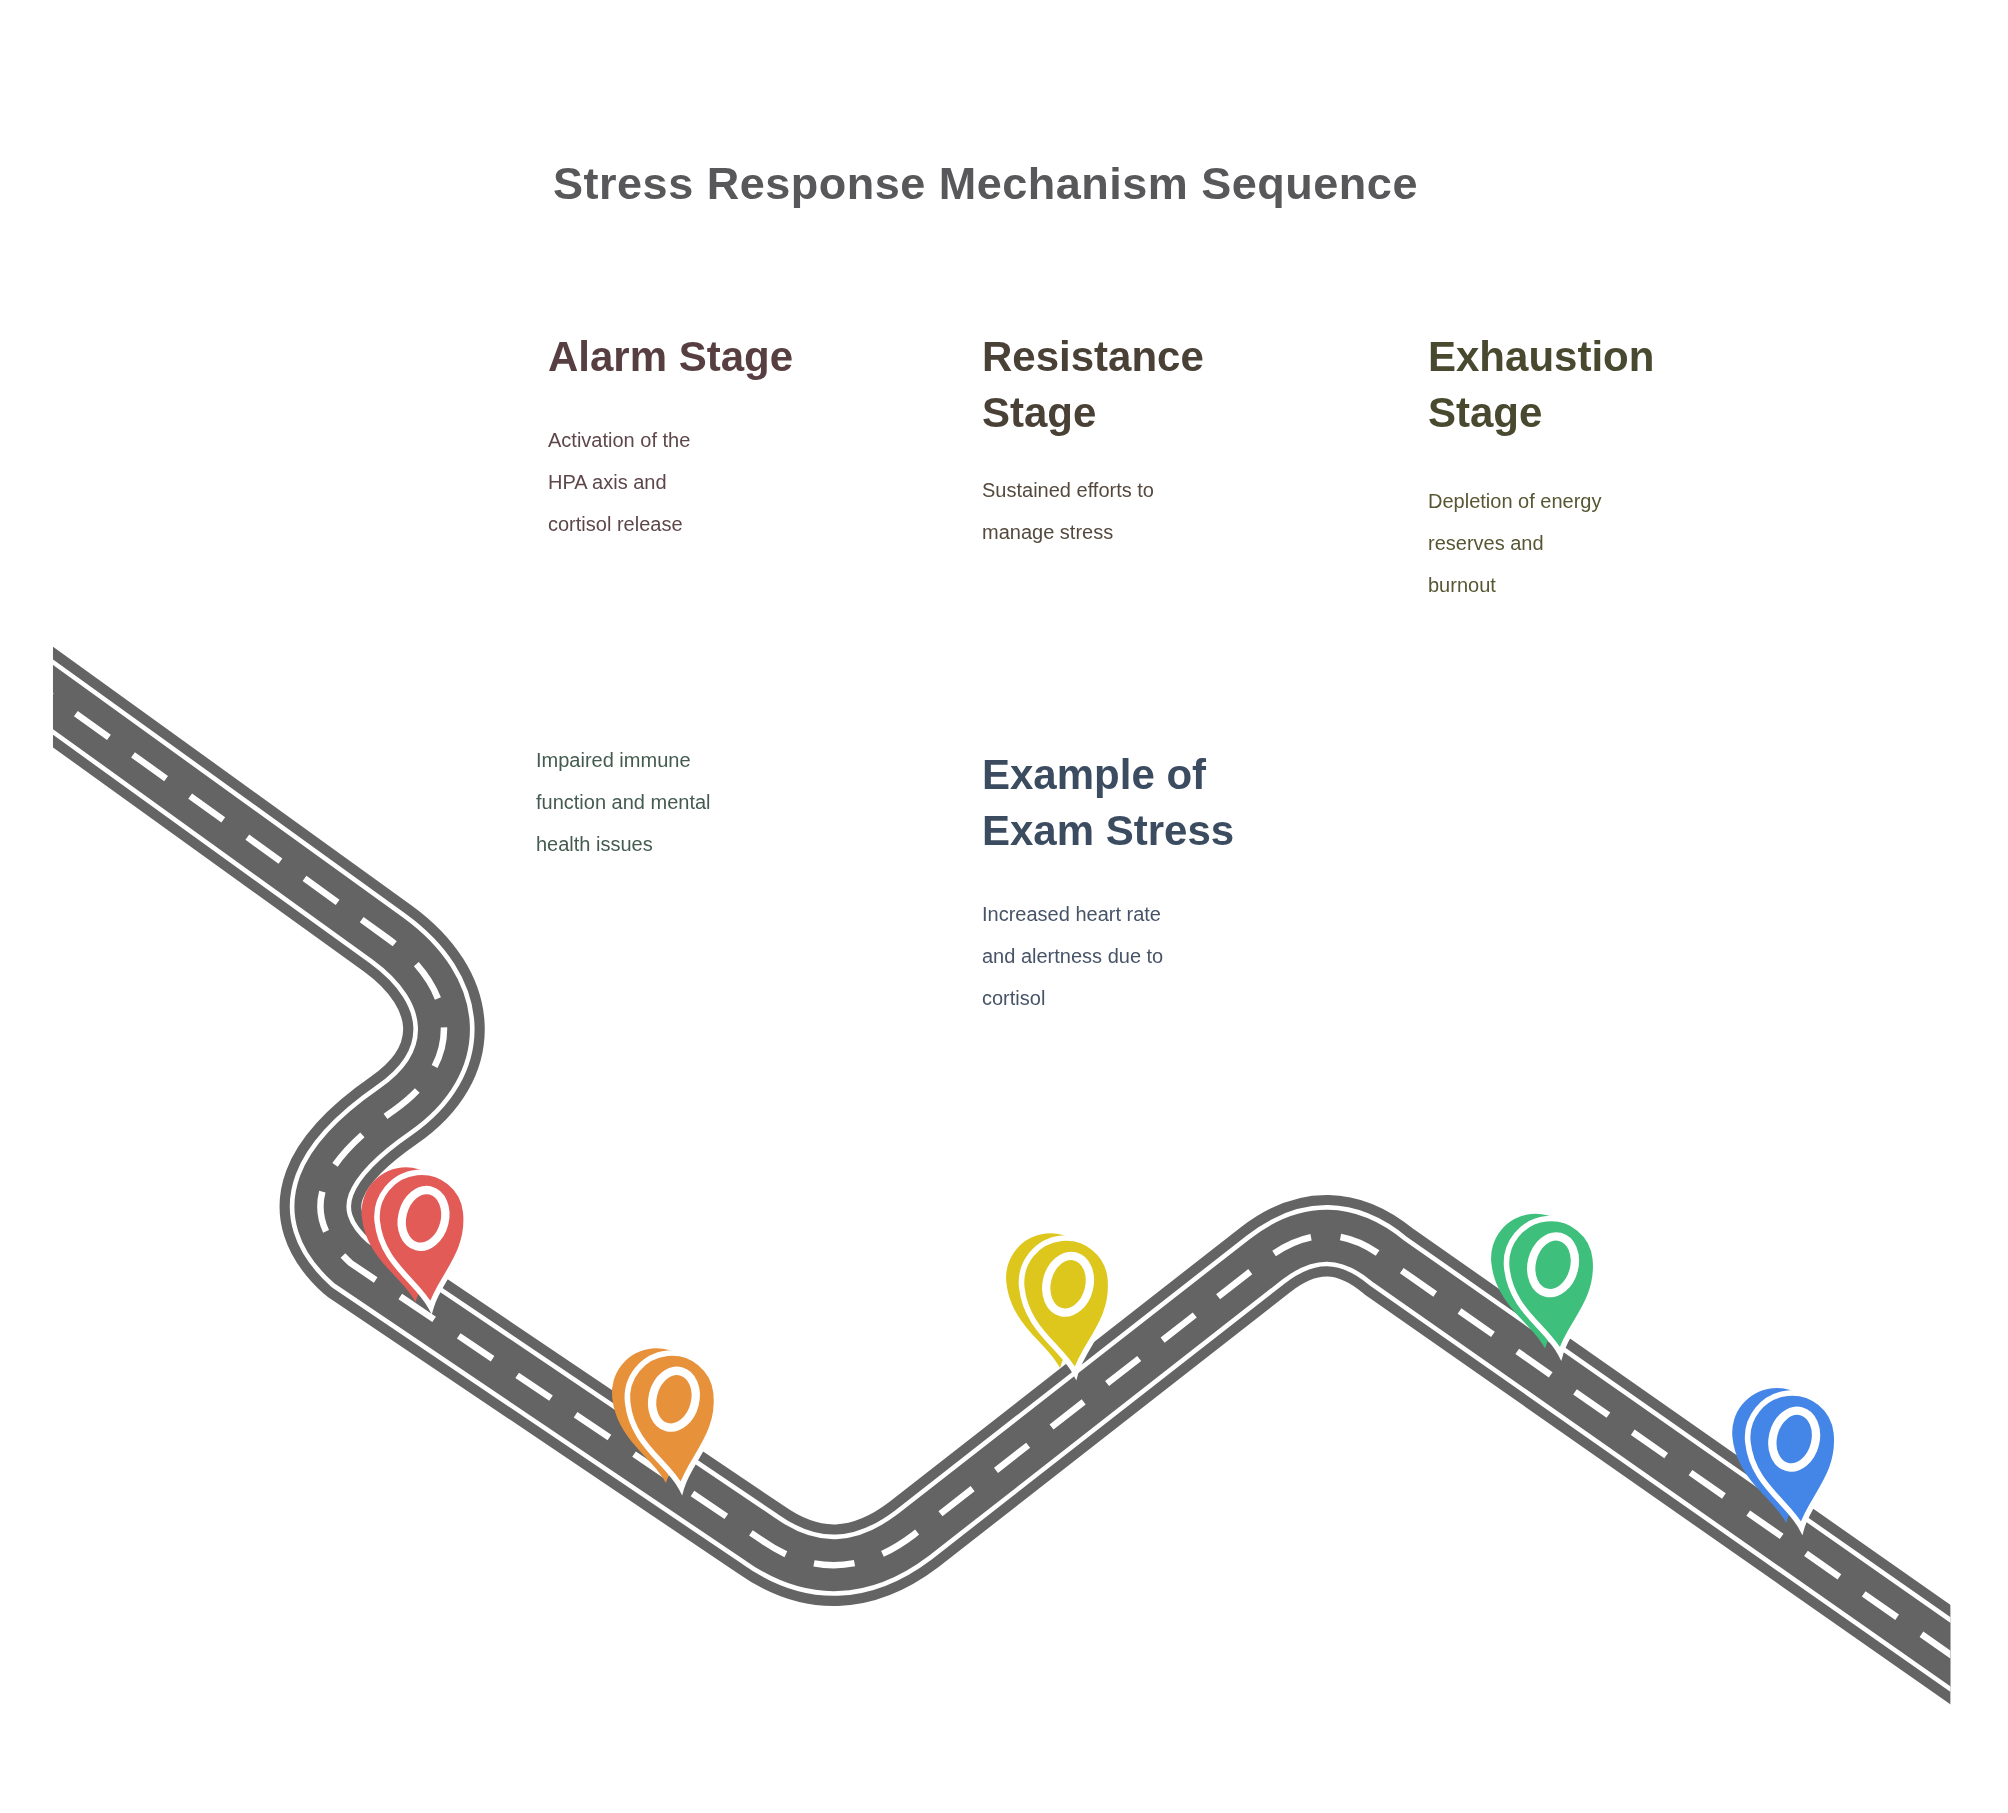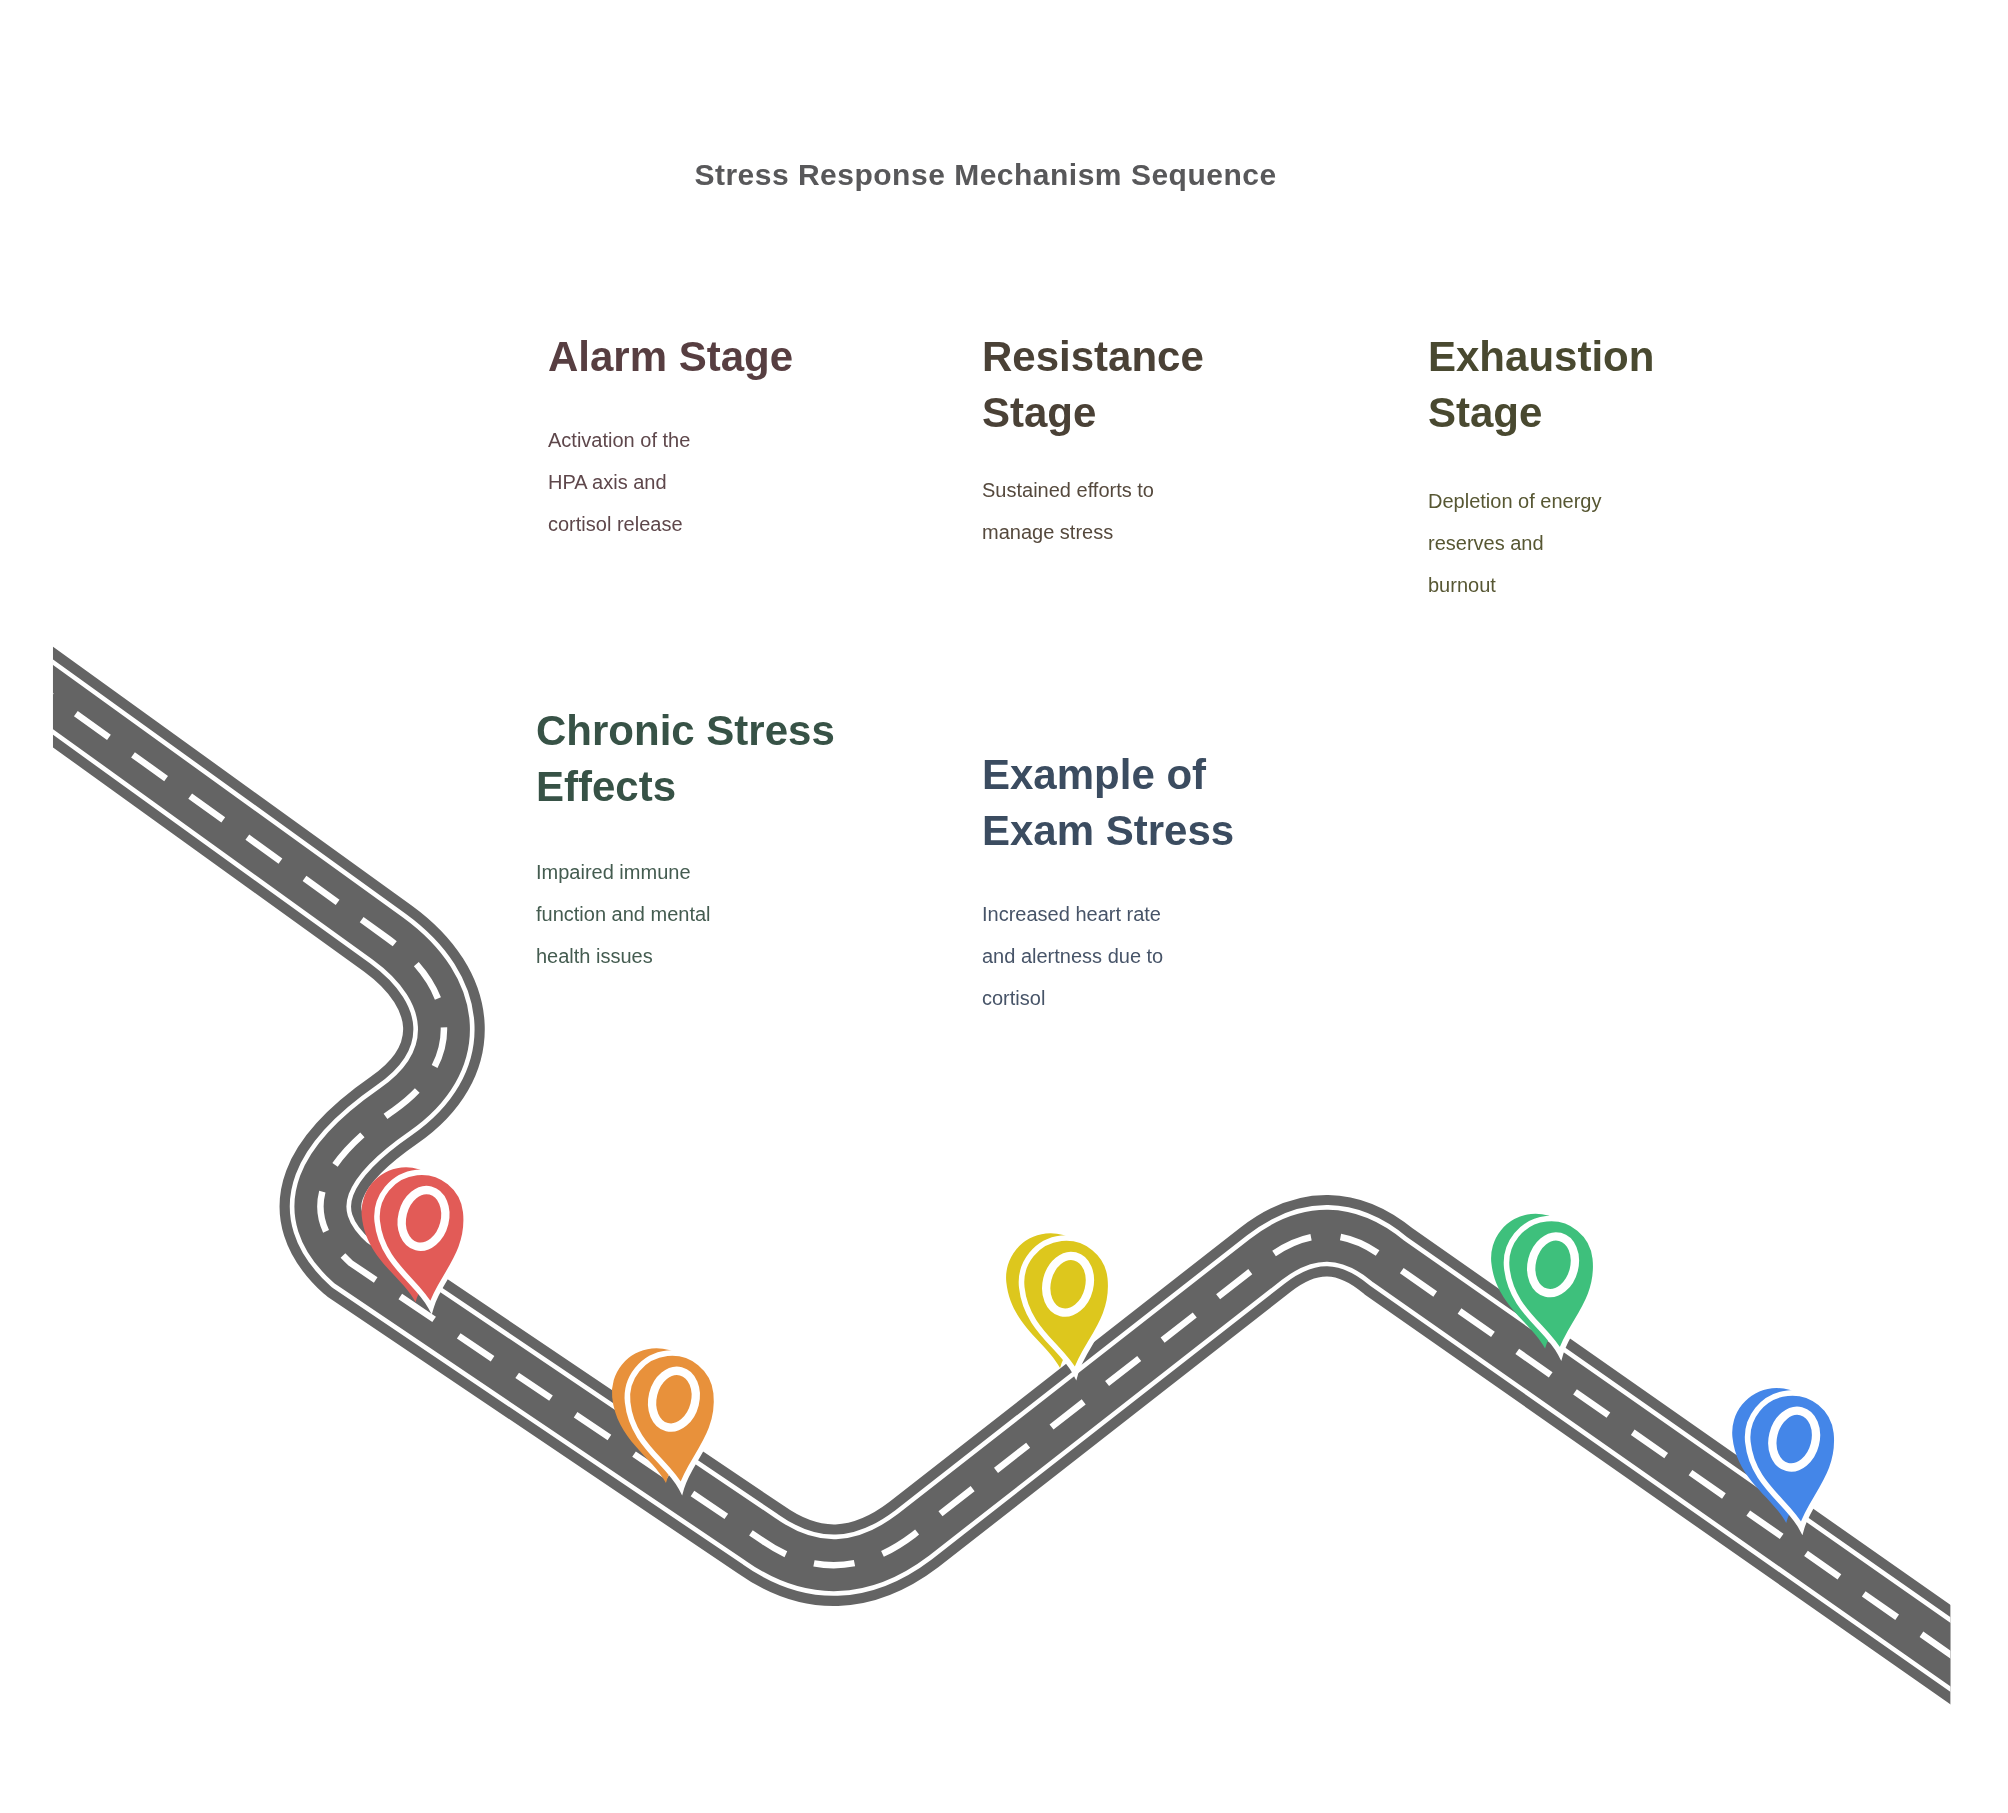--- a/index.html
+++ b/index.html
@@ -2,21 +2,21 @@
 <html style="font-size:15px"><head>
 <meta charset="utf-8">
 <style>
   html,body { margin:0; padding:0; background:#ffffff; }
   .canvas {
     position:relative; width:2008px; height:1813px; background:#ffffff;
     font-family:"Liberation Sans", sans-serif; overflow:hidden;
   }
   .page-title {
     position:absolute; left:0; top:158px; width:1971px;
-    text-align:center; font-size:30px; font-weight:700; letter-spacing:0.5px;
+    text-align:center; font-size:45px; font-weight:700; letter-spacing:0.5px;
   }
   .stage { position:absolute; width:371px; }
   .stage h2 {
     margin:0; font-size:42px; line-height:56px; font-weight:700;
     white-space:pre-line;
   }
   .stage p {
     margin:0; font-size:20px; line-height:42px; white-space:pre-line;
   }
   svg.roadmap { position:absolute; left:0; top:0; }
@@ -85,22 +85,20 @@
 
   <div class="stage" style="left:1428px; top:329px;">
     <h2 style="color: rgb(73, 73, 48);">Exhaustion
 Stage</h2>
     <p style="margin-top: 39px; color: rgb(87, 87, 51);">Depletion of energy
 reserves and
 burnout</p>
   </div>
 
   <div class="stage" style="left:536px; top:703px;">
-    <h2 style="color: rgb(55, 82, 70);">Chronic Stress
-Effects</h2>
     <p style="margin-top: 36px; color: rgb(68, 92, 80);">Impaired immune
 function and mental
 health issues</p>
   </div>
 
   <div class="stage" style="left:982px; top:703px;">
     <h2 style="color: rgb(59, 76, 96); margin-top: 44px;">Example of
 Exam Stress</h2>
     <p style="margin-top: 34px; color: rgb(71, 84, 104);">Increased heart rate
 and alertness due to

